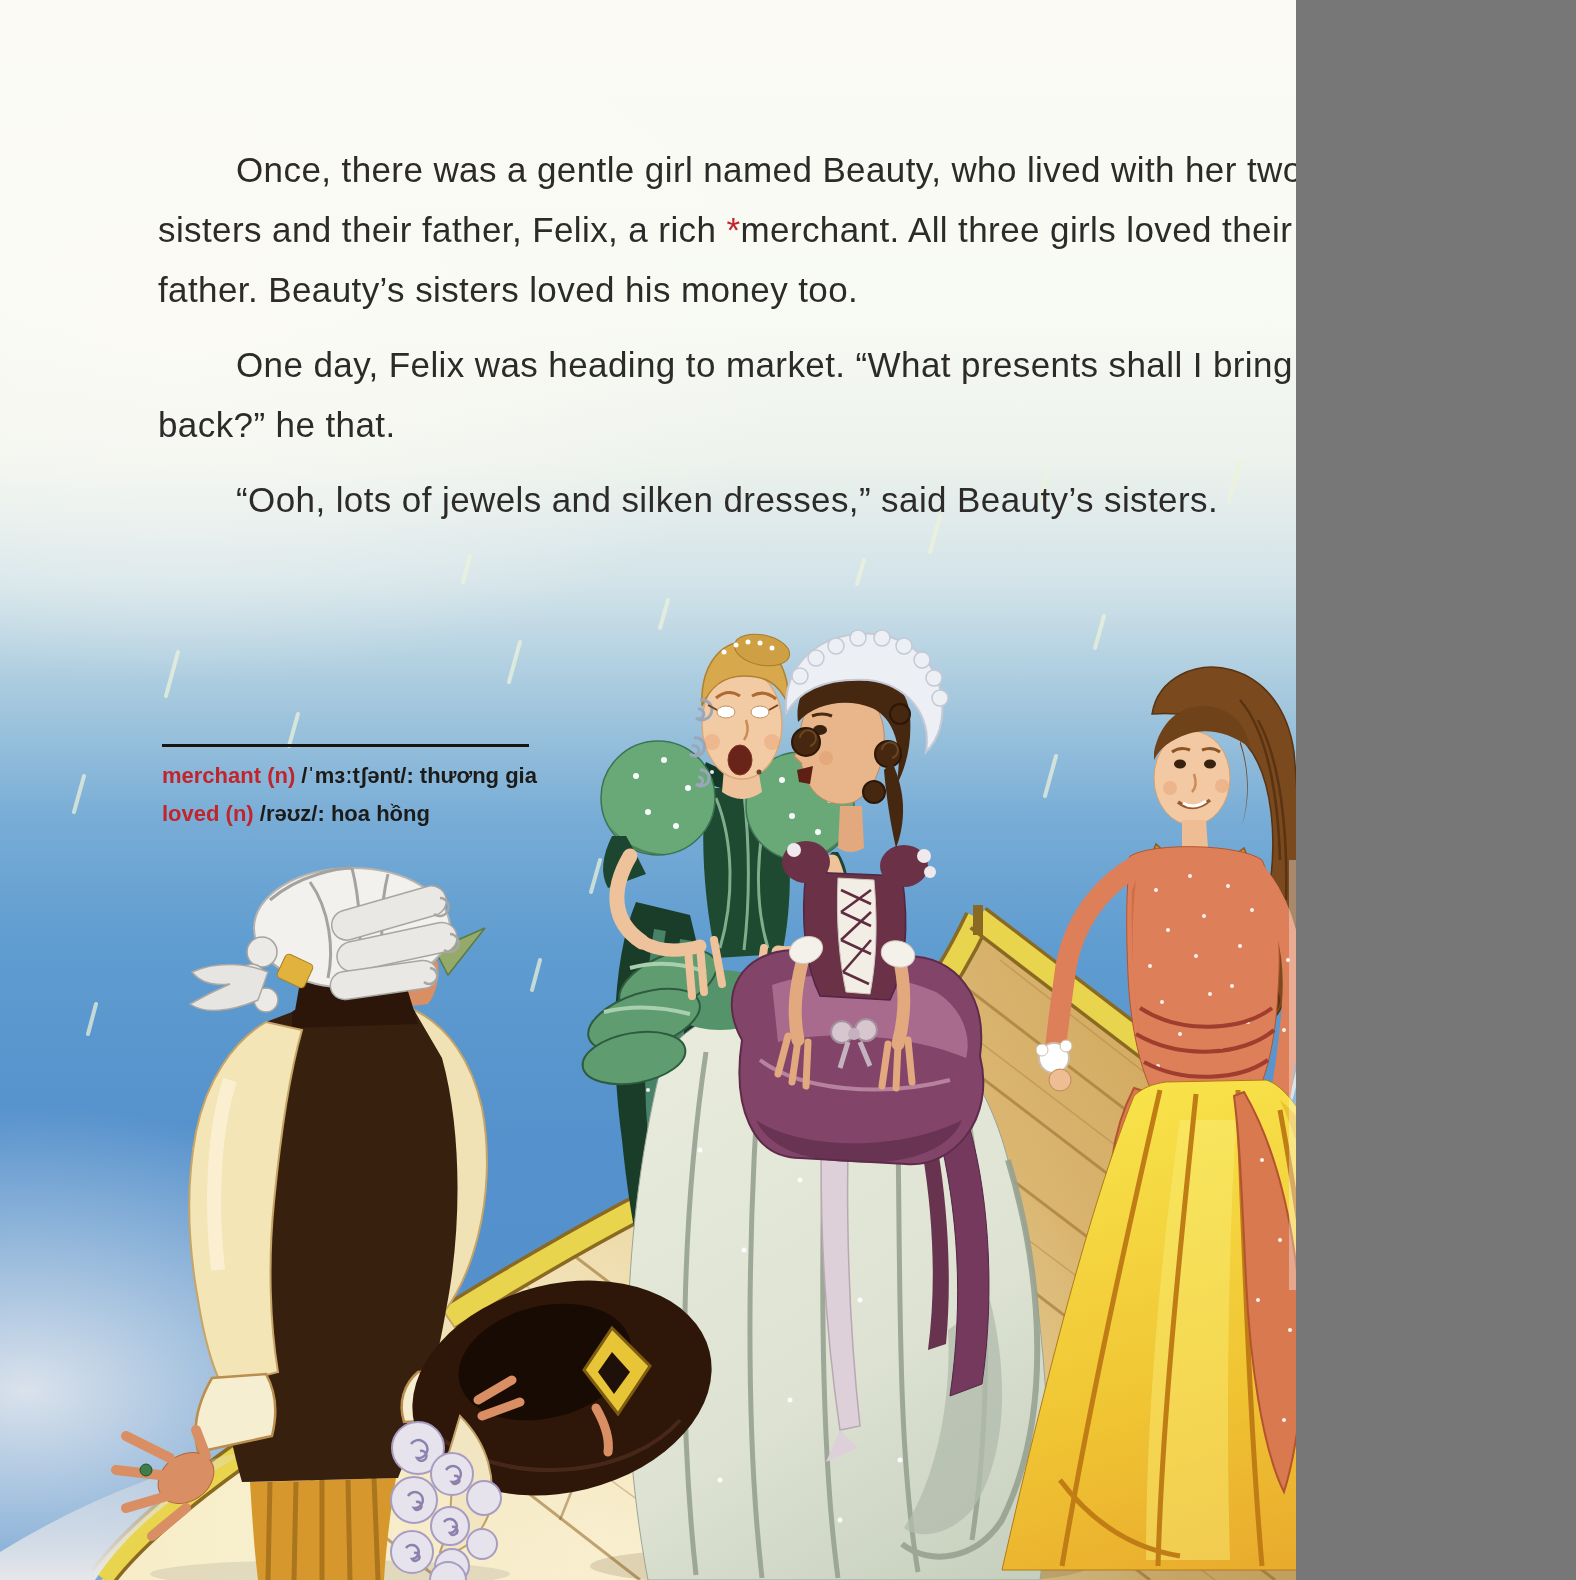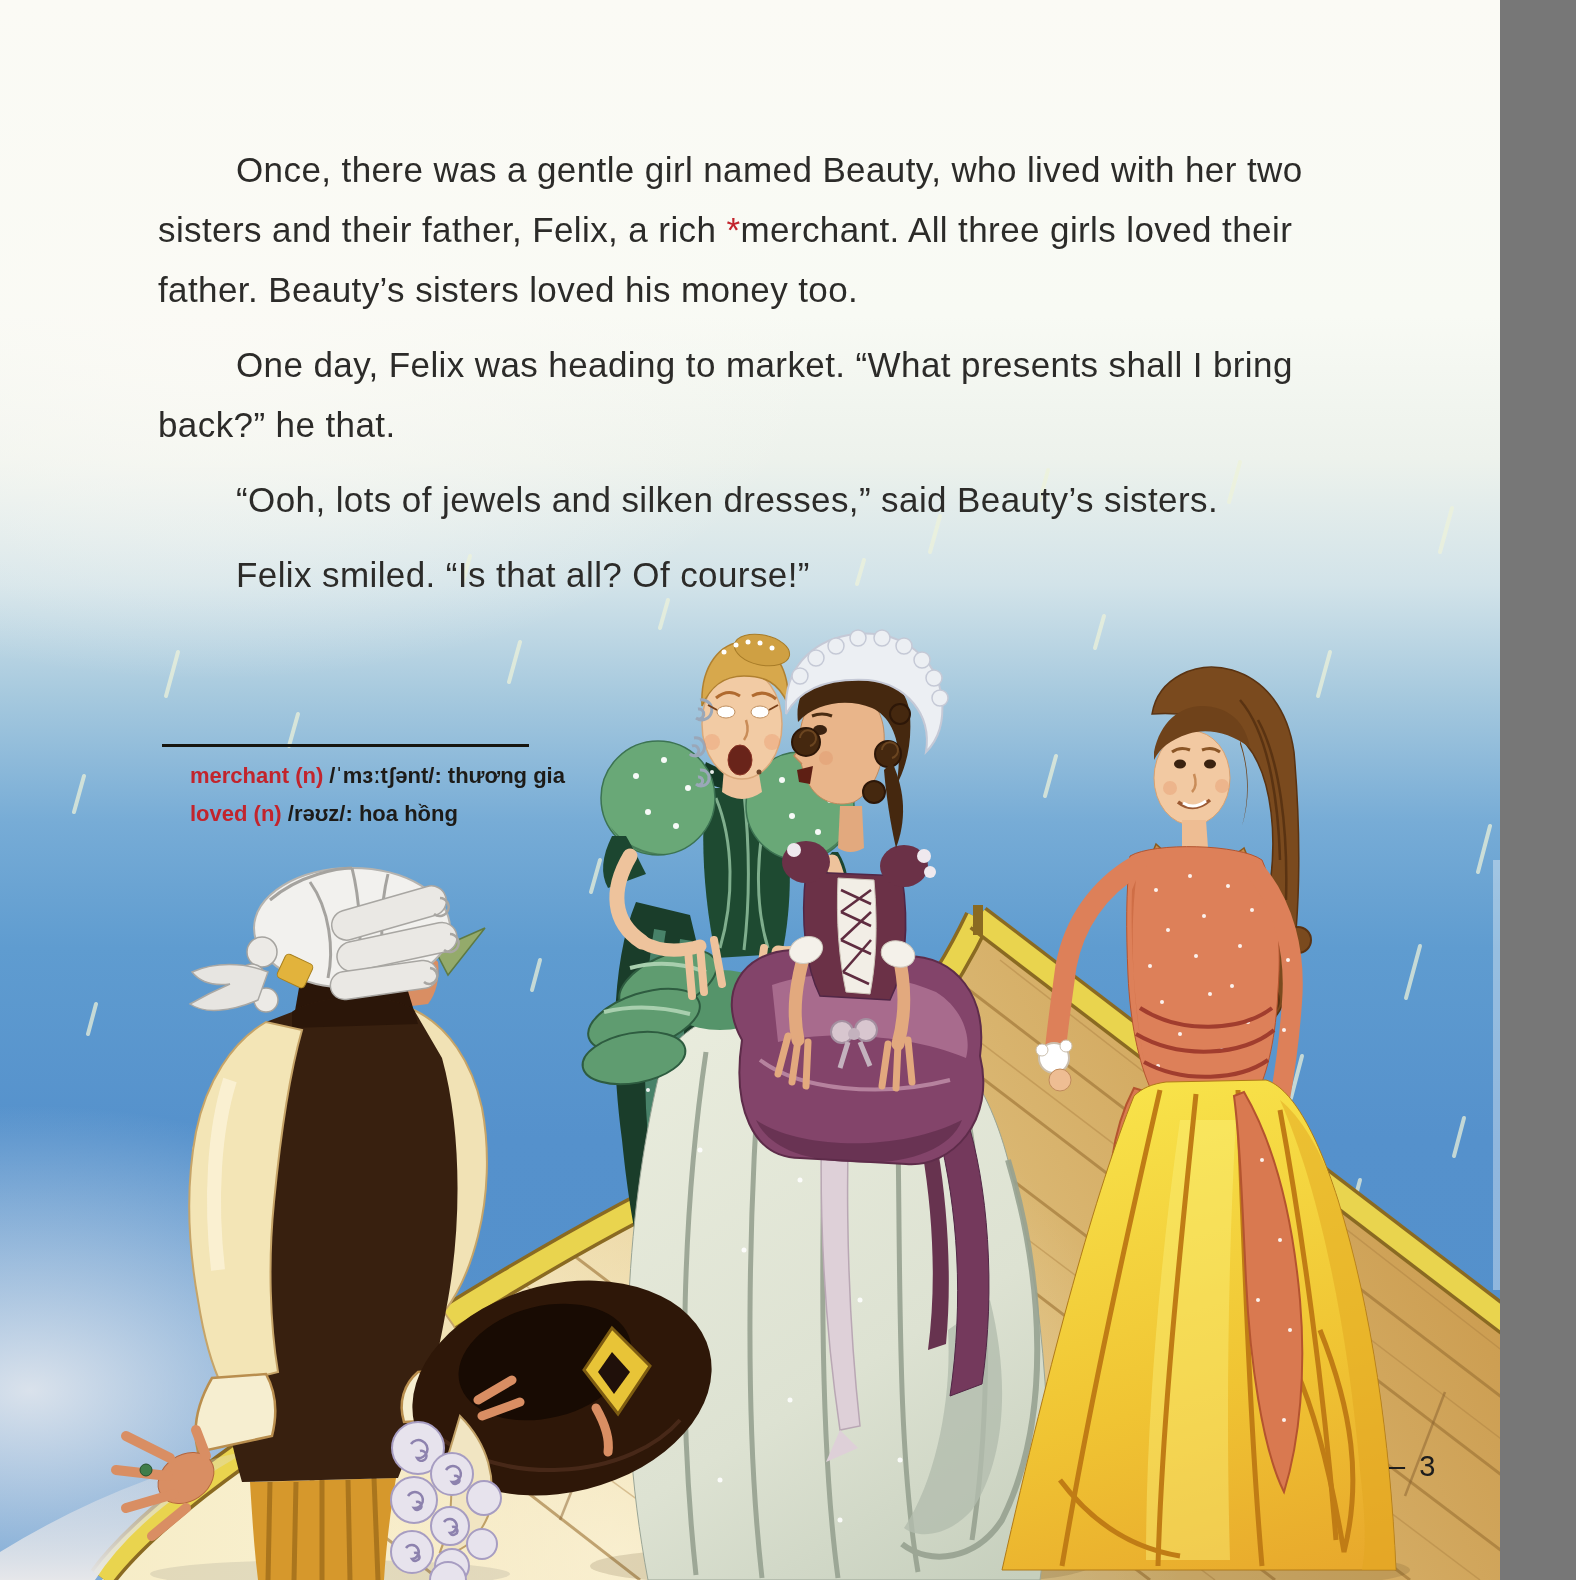--- a/index.html
+++ b/index.html
@@ -1,34 +1,34 @@
 <!DOCTYPE html>
 <html><head>
 <meta charset="utf-8">
 <style>
   html,body{margin:0;padding:0;background:#777;}
   .page{
-    position:relative;width:1500px;height:1580px;overflow:hidden;
+    position:relative;width:1296px;height:1580px;overflow:hidden;
     background:
       radial-gradient(ellipse 900px 520px at 14% 20%, rgba(251,250,245,.96), rgba(251,250,245,0) 70%),
       radial-gradient(ellipse 760px 460px at 2% 88%, rgba(236,237,240,.88), rgba(236,237,240,0) 62%),
       linear-gradient(180deg,#fbfaf5 0%,#f8faf4 20%,#edf2ec 29%,#d2e3e9 37%,#a6c9de 44%,#77acd6 52%,#5f9cd0 60%,#5591cc 72%,#5390cb 100%);
     font-family:"Liberation Sans",sans-serif;
   }
   .illustration{position:absolute;left:0;top:0;z-index:1;}
   .edge-strip{position:absolute;right:0;top:860px;width:7px;height:430px;background:rgba(255,255,255,.35);z-index:2;}
   .story{position:absolute;left:158px;top:140px;z-index:3;}
   .story .para{margin-bottom:15px;}
   .story .line{font-size:35px;line-height:60px;color:#2c2b29;letter-spacing:.4px;white-space:pre;}
   .story .line.indent{padding-left:78px;}
   .accent{color:#c2242c;}
   .glossary{position:absolute;left:162px;top:744px;z-index:3;}
   .glossary .rule{width:367px;height:3px;background:#17150f;margin-bottom:10px;}
   .gloss-line{font-family:"Liberation Sans","DejaVu Sans",sans-serif;font-size:22px;line-height:38px;font-weight:700;color:#1d1b18;white-space:pre;}
-  .gloss-line .term{color:#c2242c;margin-left:28px;}
+  .gloss-line .term{color:#c2242c;}
   .page-num{position:absolute;left:1389px;top:1450px;z-index:4;font-size:29px;color:#1d1d1d;letter-spacing:3px;white-space:pre;}
 </style>
 </head>
 <body>
 
 <div class="page">
 
   <svg class="illustration" width="1576" height="1580" viewBox="0 0 1576 1580" xmlns="http://www.w3.org/2000/svg">
     <defs>
       <linearGradient id="floorGrad" x1="1500" y1="1000" x2="300" y2="1580" gradientUnits="userSpaceOnUse">
@@ -524,23 +524,20 @@
         <div class="line"><span>sisters and their father, Felix, a rich </span><span class="accent">*</span><span>merchant. All three girls loved their</span></div>
         <div class="line"><span>father. Beauty’s sisters loved his money too.</span></div>
       </div>
       <div class="para">
         <div class="line indent"><span>One day, Felix was heading to market. “What presents shall I bring</span></div>
         <div class="line"><span>back?” he that.</span></div>
       </div>
       <div class="para">
         <div class="line indent"><span>“Ooh, lots of jewels and silken dresses,” said Beauty’s sisters.</span></div>
       </div>
-      <div class="para">
-        <div class="line indent"><span>Felix smiled. “Is that all? Of course!”</span></div>
-      </div>
     </div>
 
   <div class="glossary">
     <div class="rule"></div>
     <div id="glossary-entries">
         <div class="gloss-line"><span class="term">merchant (n)</span><span> /ˈmɜːtʃənt/: thương gia</span></div>
         <div class="gloss-line"><span class="term">loved (n)</span><span> /rəʊz/: hoa hồng</span></div>
       </div>
   </div>
 

